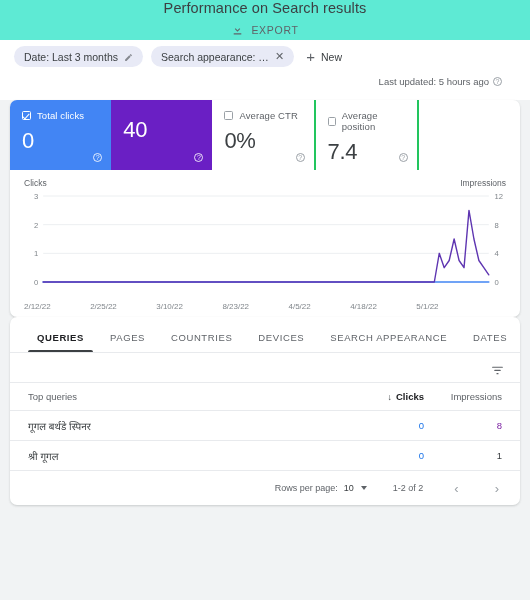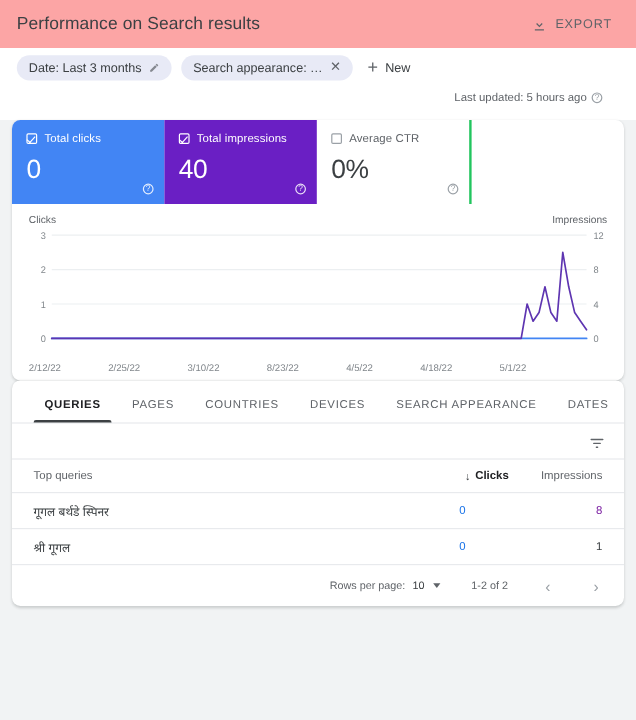--- a/index.html
+++ b/index.html
@@ -7,23 +7,24 @@
     width: 530px; height: 600px;
     background: #f1f3f4;
     font-family: "Liberation Sans", "DejaVu Sans", sans-serif;
     overflow: hidden;
     -webkit-font-smoothing: antialiased;
   }
   .page { width: 530px; height: 600px; position: relative; background: #f1f3f4; }
 
   
   .header {
-    height: 40px; background: #fca5a5;
+    height: 40px; background: #5eead4;
     display: flex; align-items: center; justify-content: space-between;
     padding: 0 14px;
+    flex-direction: column;
   }
   .page-title { font-size: 14.5px; color: #3c4043; font-weight: 400; letter-spacing: .1px; }
   .export-btn {
     display: flex; align-items: center; gap: 7px;
     color: #5f6368; font-size: 10.5px; letter-spacing: .7px; font-weight: 500;
     cursor: pointer; padding: 4px 6px; border-radius: 3px;
   }
   .export-btn svg { width: 13px; height: 13px; display: block; }
 
   
@@ -105,21 +106,21 @@
     content: ""; position: absolute; left: 4px; right: 4px; bottom: 0;
     height: 2.5px; background: #3c4043; border-radius: 2px 2px 0 0;
   }
   .filter-row { height: 30px; display: flex; align-items: center; justify-content: flex-end; padding: 0 16px; border-bottom: 1px solid #e8eaed; }
   .filter-icon { width: 13px; height: 11px; cursor: pointer; display: block; }
   .thead, .trow {
     display: flex; align-items: center; padding: 0 18px;
     border-bottom: 1px solid #e8eaed;
   }
   .thead { height: 28px; }
-  .trow { height: 30px; gap: 36px; }
+  .trow { height: 30px; }
   .col-q { flex: 1 1 auto; font-size: 9.5px; color: #5f6368; }
   .col-c { width: 74px; text-align: right; font-size: 9.5px; color: #5f6368; display: flex; align-items: center; justify-content: flex-end; gap: 4px; }
   .col-i { width: 78px; text-align: right; font-size: 9.5px; color: #5f6368; }
   .thead .col-c { color: #202124; font-weight: 700; cursor: pointer; }
   .sort-arrow { font-size: 9px; color: #3c4043; }
   .trow .col-q { color: #3c4043; font-size: 10px; }
   .trow .col-c { color: #1a73e8; font-weight: 400; }
   .trow .col-i.hl { color: #7b1fa2; }
   .trow .col-i { color: #3c4043; }
   .pager {
@@ -186,37 +187,41 @@
       <div class="metric blue">
         <div class="metric-head">
           <span class="cbox"></span>
           <span class="metric-label">Total clicks</span>
         </div>
         <div class="metric-value">0</div>
         <span class="qmark">?</span>
       </div>
 
       <div class="metric purple">
-        <div class="metric-head">
-          <span class="cbox"></span>
-          <span class="metric-label">Total impressions</span>
-        </div>
         <div class="metric-value">40</div>
         <span class="qmark">?</span>
       </div>
 
       <div class="metric">
         <div class="metric-head">
           <span class="cbox"></span>
           <span class="metric-label">Average CTR</span>
         </div>
         <div class="metric-value">0%</div>
         <span class="qmark">?</span>
       </div>
 
+      <div class="metric">
+        <div class="metric-head">
+          <span class="cbox"></span>
+          <span class="metric-label">Average position</span>
+        </div>
+        <div class="metric-value">7.4</div>
+        <span class="qmark">?</span>
+      </div>
 
       <div class="metric"></div>
     </div>
 
     <div class="chart-box">
       <div class="chart-legend">
         <span>Clicks</span>
         <span>Impressions</span>
       </div>
       <div class="chart-area">

